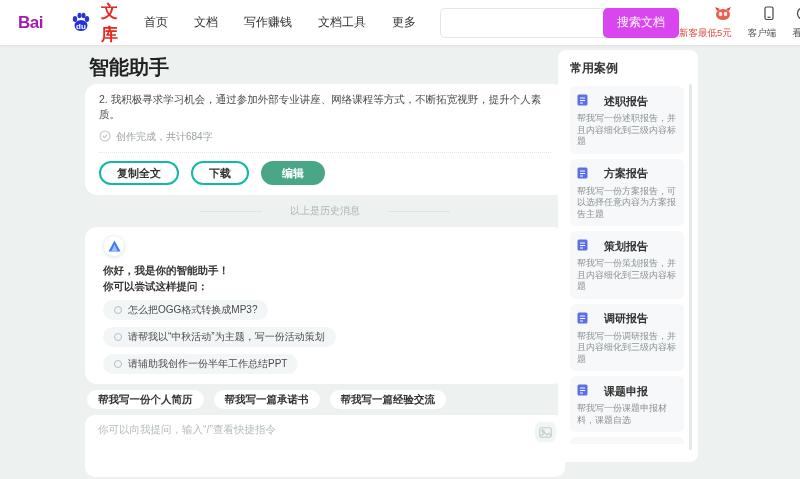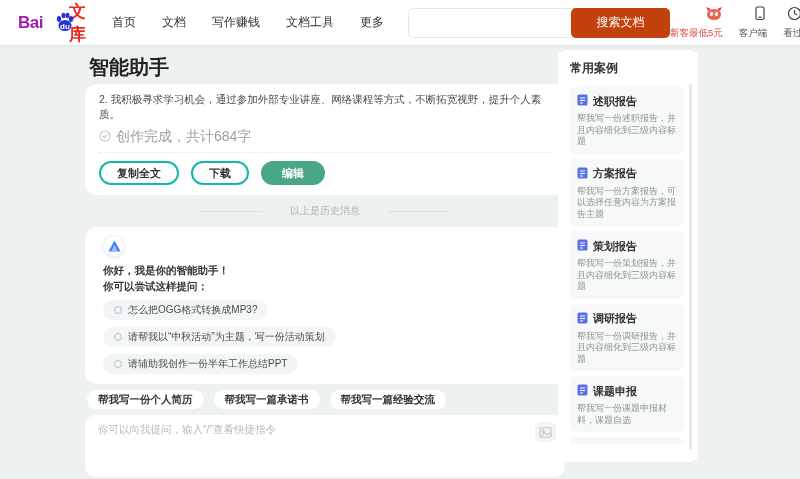--- a/index.html
+++ b/index.html
@@ -9,51 +9,51 @@
     background:#edf1ef; color:#333; position:relative;
   }
   
   .header {
     position:absolute; top:0; left:0; width:800px; height:45px;
     background:#fff; display:flex; align-items:center; padding:0 18px;
     box-shadow:0 1px 3px rgba(0,0,0,.07); z-index:5;
   }
   .logo { display:flex; align-items:center; cursor:pointer; }
   .logo-bai { font-size:17px; font-weight:bold; color:#a21caf; letter-spacing:-.5px; }
-  .logo-paw { width:24px; height:24px; margin:0 1px; position:relative; top:-1px;padding-left:9px; }
+  .logo-paw { width:24px; height:24px; margin:0 17px; position:relative; top:-1px;padding-left:9px; }
   .logo-wk { font-size:17px; font-weight:bold; color:#e7281e; }
   .nav { display:flex; gap:26px; margin-left:26px; }
   .nav-item { font-size:12px; color:#333; cursor:pointer; white-space:nowrap; }
   .search { display:flex; margin-left:24px; height:30px; width:286px; }
   .search-input {
     flex:1; border:1px solid #e4e7ea; border-right:none; border-radius:5px 0 0 5px;
     padding:0 12px; font-size:11px; outline:none; color:#333; min-width:0;
   }
   .search-btn {
-    width:99px; background:#c2410c; color:#fff; border:none; border-radius:5px;
+    width:76px; background:#d946ef; color:#fff; border:none; border-radius:5px;
     font-size:12px; cursor:pointer; margin-left:-4px;
   }
   .header-actions { margin-left:auto; display:flex; align-items:center; gap:16px; }
   .h-action { display:flex; flex-direction:column; align-items:flex-end; gap:2px; cursor:pointer; }
   .h-action-label { font-size:9.5px; color:#555; white-space:nowrap; }
   .h-action-label.red { color:#e1443c; }
   .avatar {
     width:26px; height:26px; border-radius:50%;
     border:2px solid #4c7bf4;
     background:radial-gradient(circle at 35% 35%, #e4604f 0 35%, #23356e 36% 100%);
     cursor:pointer;
   }
   
   .main { position:absolute; left:85px; top:45px; width:480px; }
   .page-title { font-size:20px; font-weight:bold; color:#222; margin:9px 0 3px 4px; }
   .card { background:#fff; border-radius:12px; }
   .history-card { padding:8px 14px 10px; }
   .partial-text { font-size:10.5px; color:#4a4a4a; line-height:15px; }
   .status-row { display:flex; align-items:center; gap:5px; margin-top:6px; }
-  .status-text { font-size:14px; color:#9aa29e; }
+  .status-text { font-size:10px; color:#9aa29e; }
   .dotted-divider { border-top:1px dotted #e2e6e4; margin-top:6px; }
   .btn-row { display:flex; gap:12px; margin-top:8px; }
   .btn {
     height:24px; padding:0 16px; border-radius:13px; font-size:11px; font-weight:bold;
     background:#fff; border:2px solid #14b8a6; color:#333; cursor:pointer;
   }
   .btn.primary { background:#49a788; border-color:#49a788; color:#fff; padding:0 19px; }
   .history-divider { display:flex; align-items:center; justify-content:center; gap:28px; margin-top:9px; height:14px; }
   .history-divider .line { width:62px; height:1px; background:#dce3e0; }
   .history-divider .txt { font-size:10px; color:#adb6b2; }
@@ -91,21 +91,21 @@
     background:#f1f5f3; display:flex; align-items:center; justify-content:center; cursor:pointer;
   }
   
   .sidebar {
     position:absolute; left:558px; top:50px; width:140px; height:412px;
     background:#fff; border-radius:8px; padding:10px 14px 8px 12px;
   }
   .sidebar-title { font-size:12px; font-weight:bold; color:#333; margin-bottom:9px; }
   .case-list { overflow:hidden; height:358px; }
   .case-item { background:#f6f8f9; border-radius:6px; padding:6px 7px; margin-bottom:5px; cursor:pointer; }
-  .case-head { display:flex; align-items:center; gap:5px; }
+  .case-head { display:flex; align-items:center; gap:16px; }
   .case-title { font-size:11px; font-weight:bold; color:#333; }
   .case-desc { font-size:9px; color:#8b9490; line-height:11.5px; margin-top:3px; }
   .sb-scrollbar {
     position:absolute; right:6px; top:34px; width:3px; height:366px;
     background:#e4e9e7; border-radius:2px; cursor:pointer;
   }
 </style>
 </head>
 <body>
 

